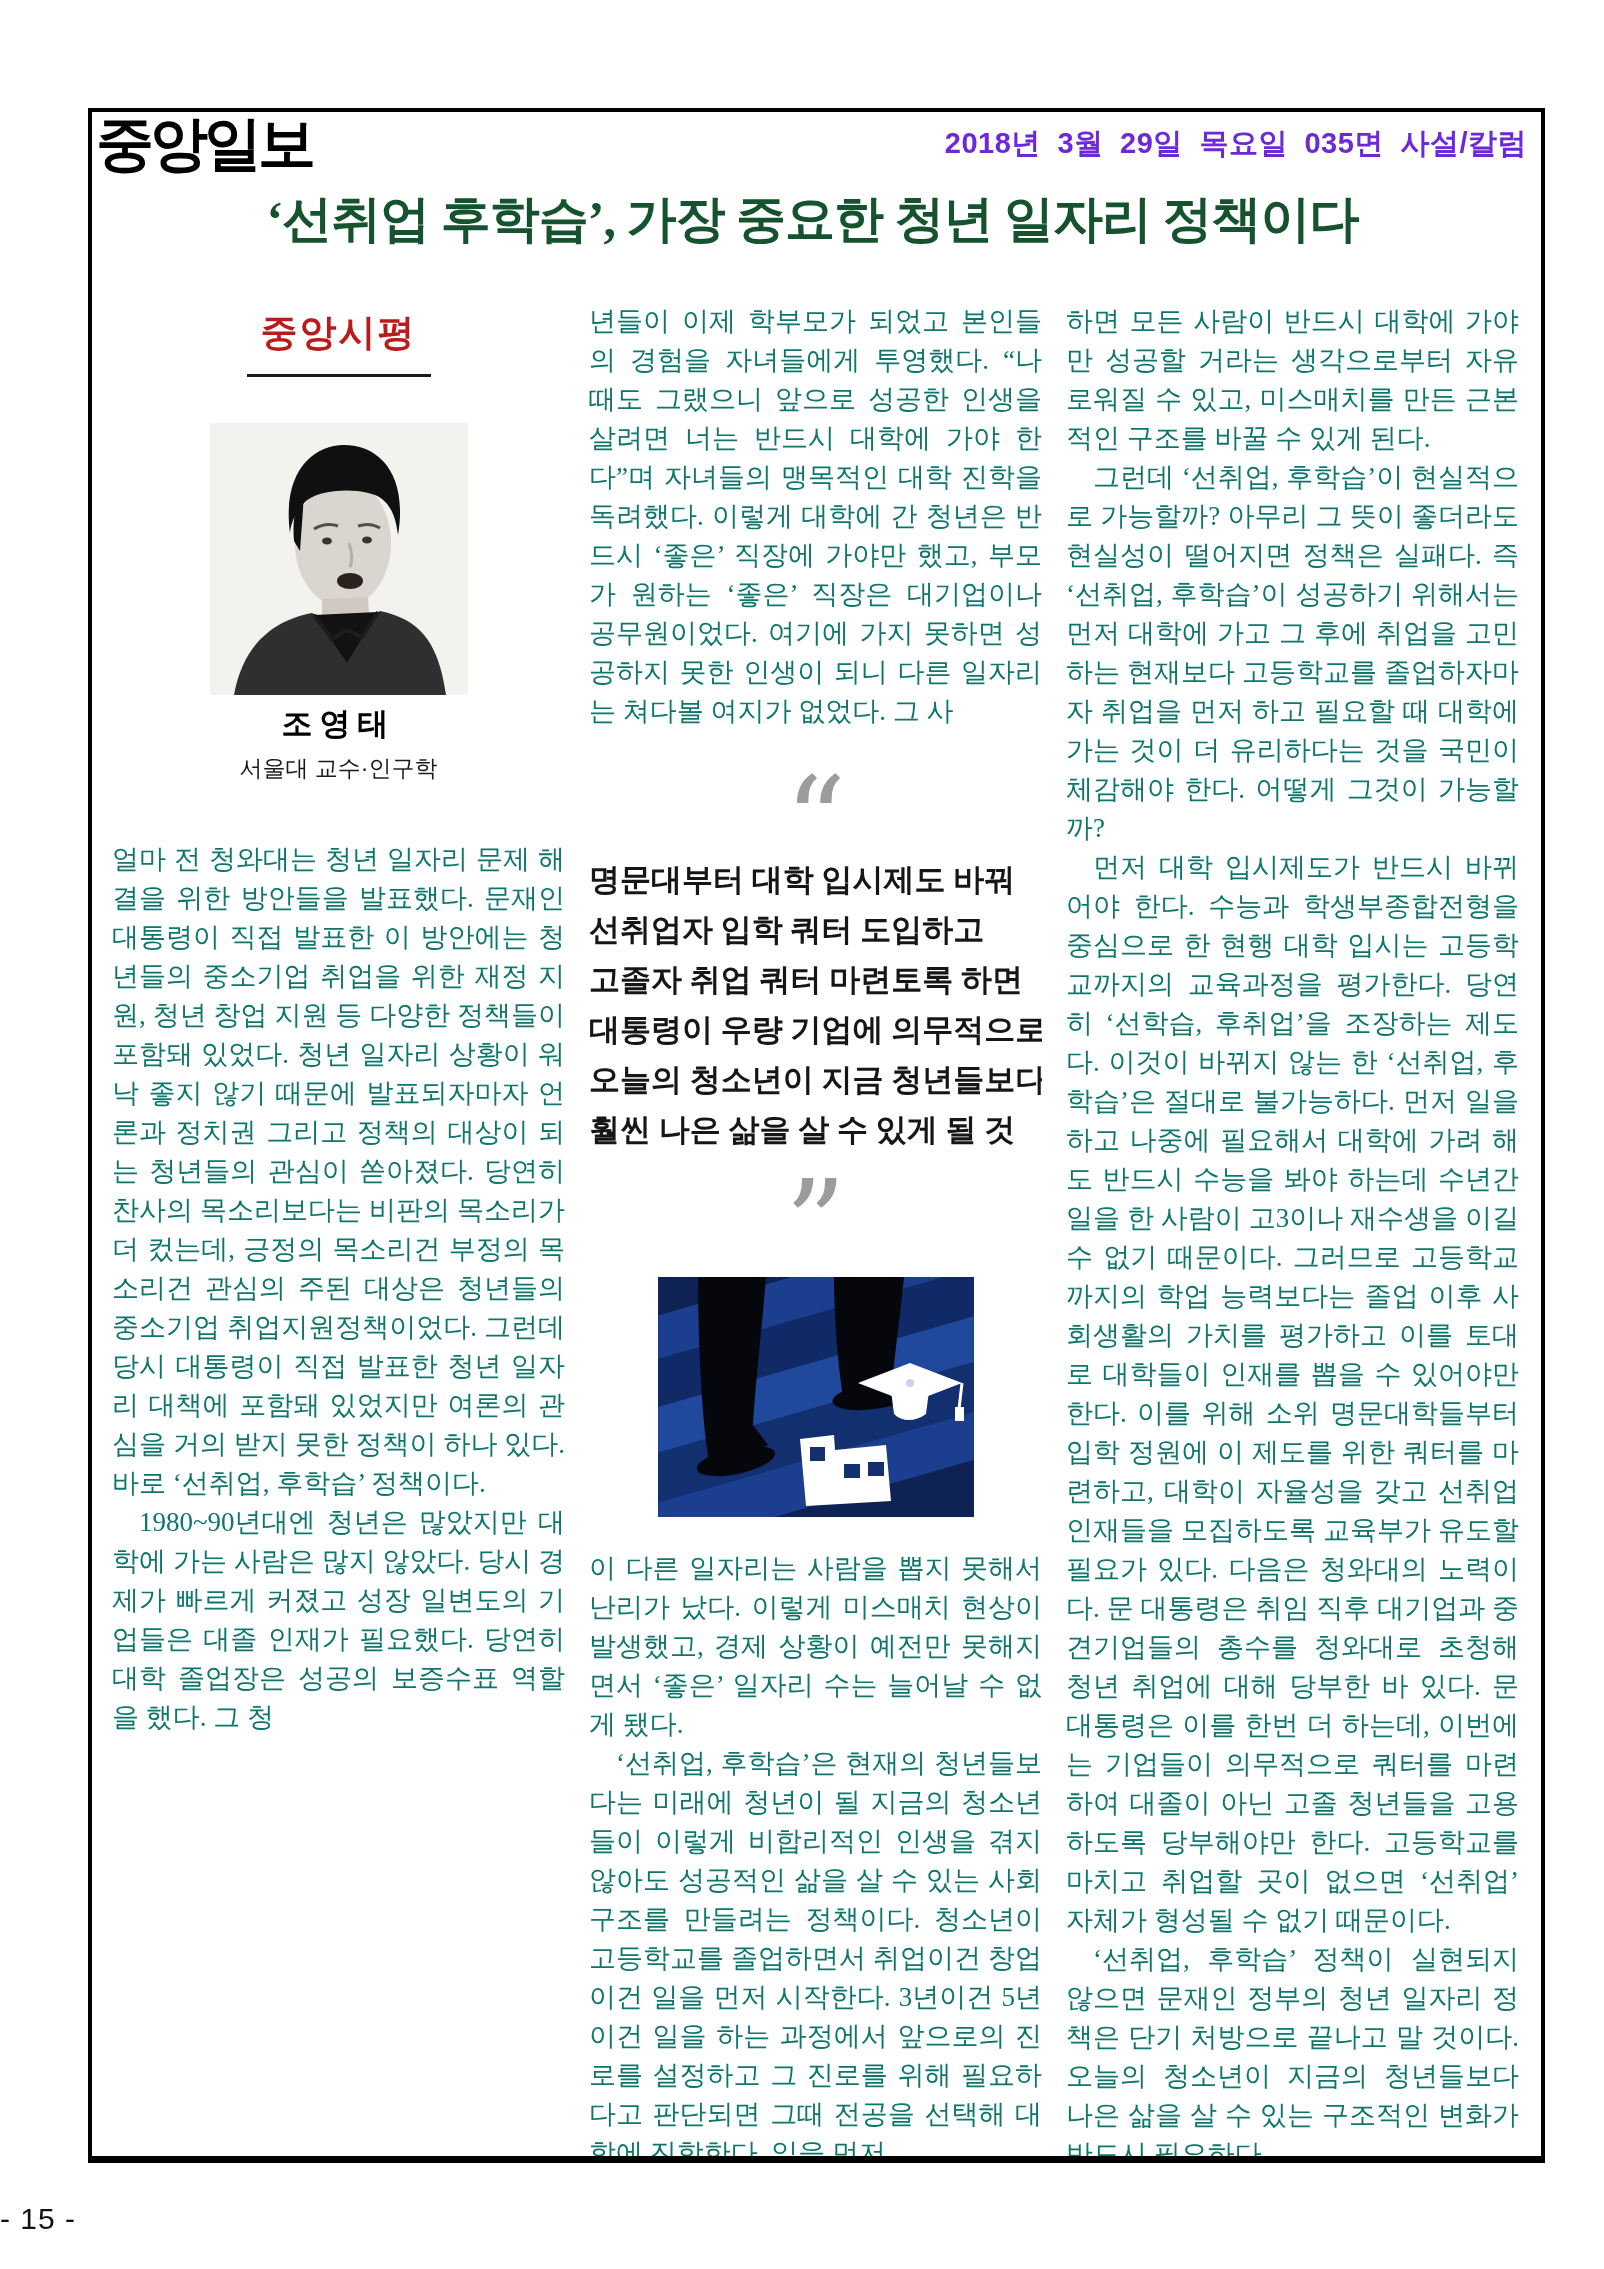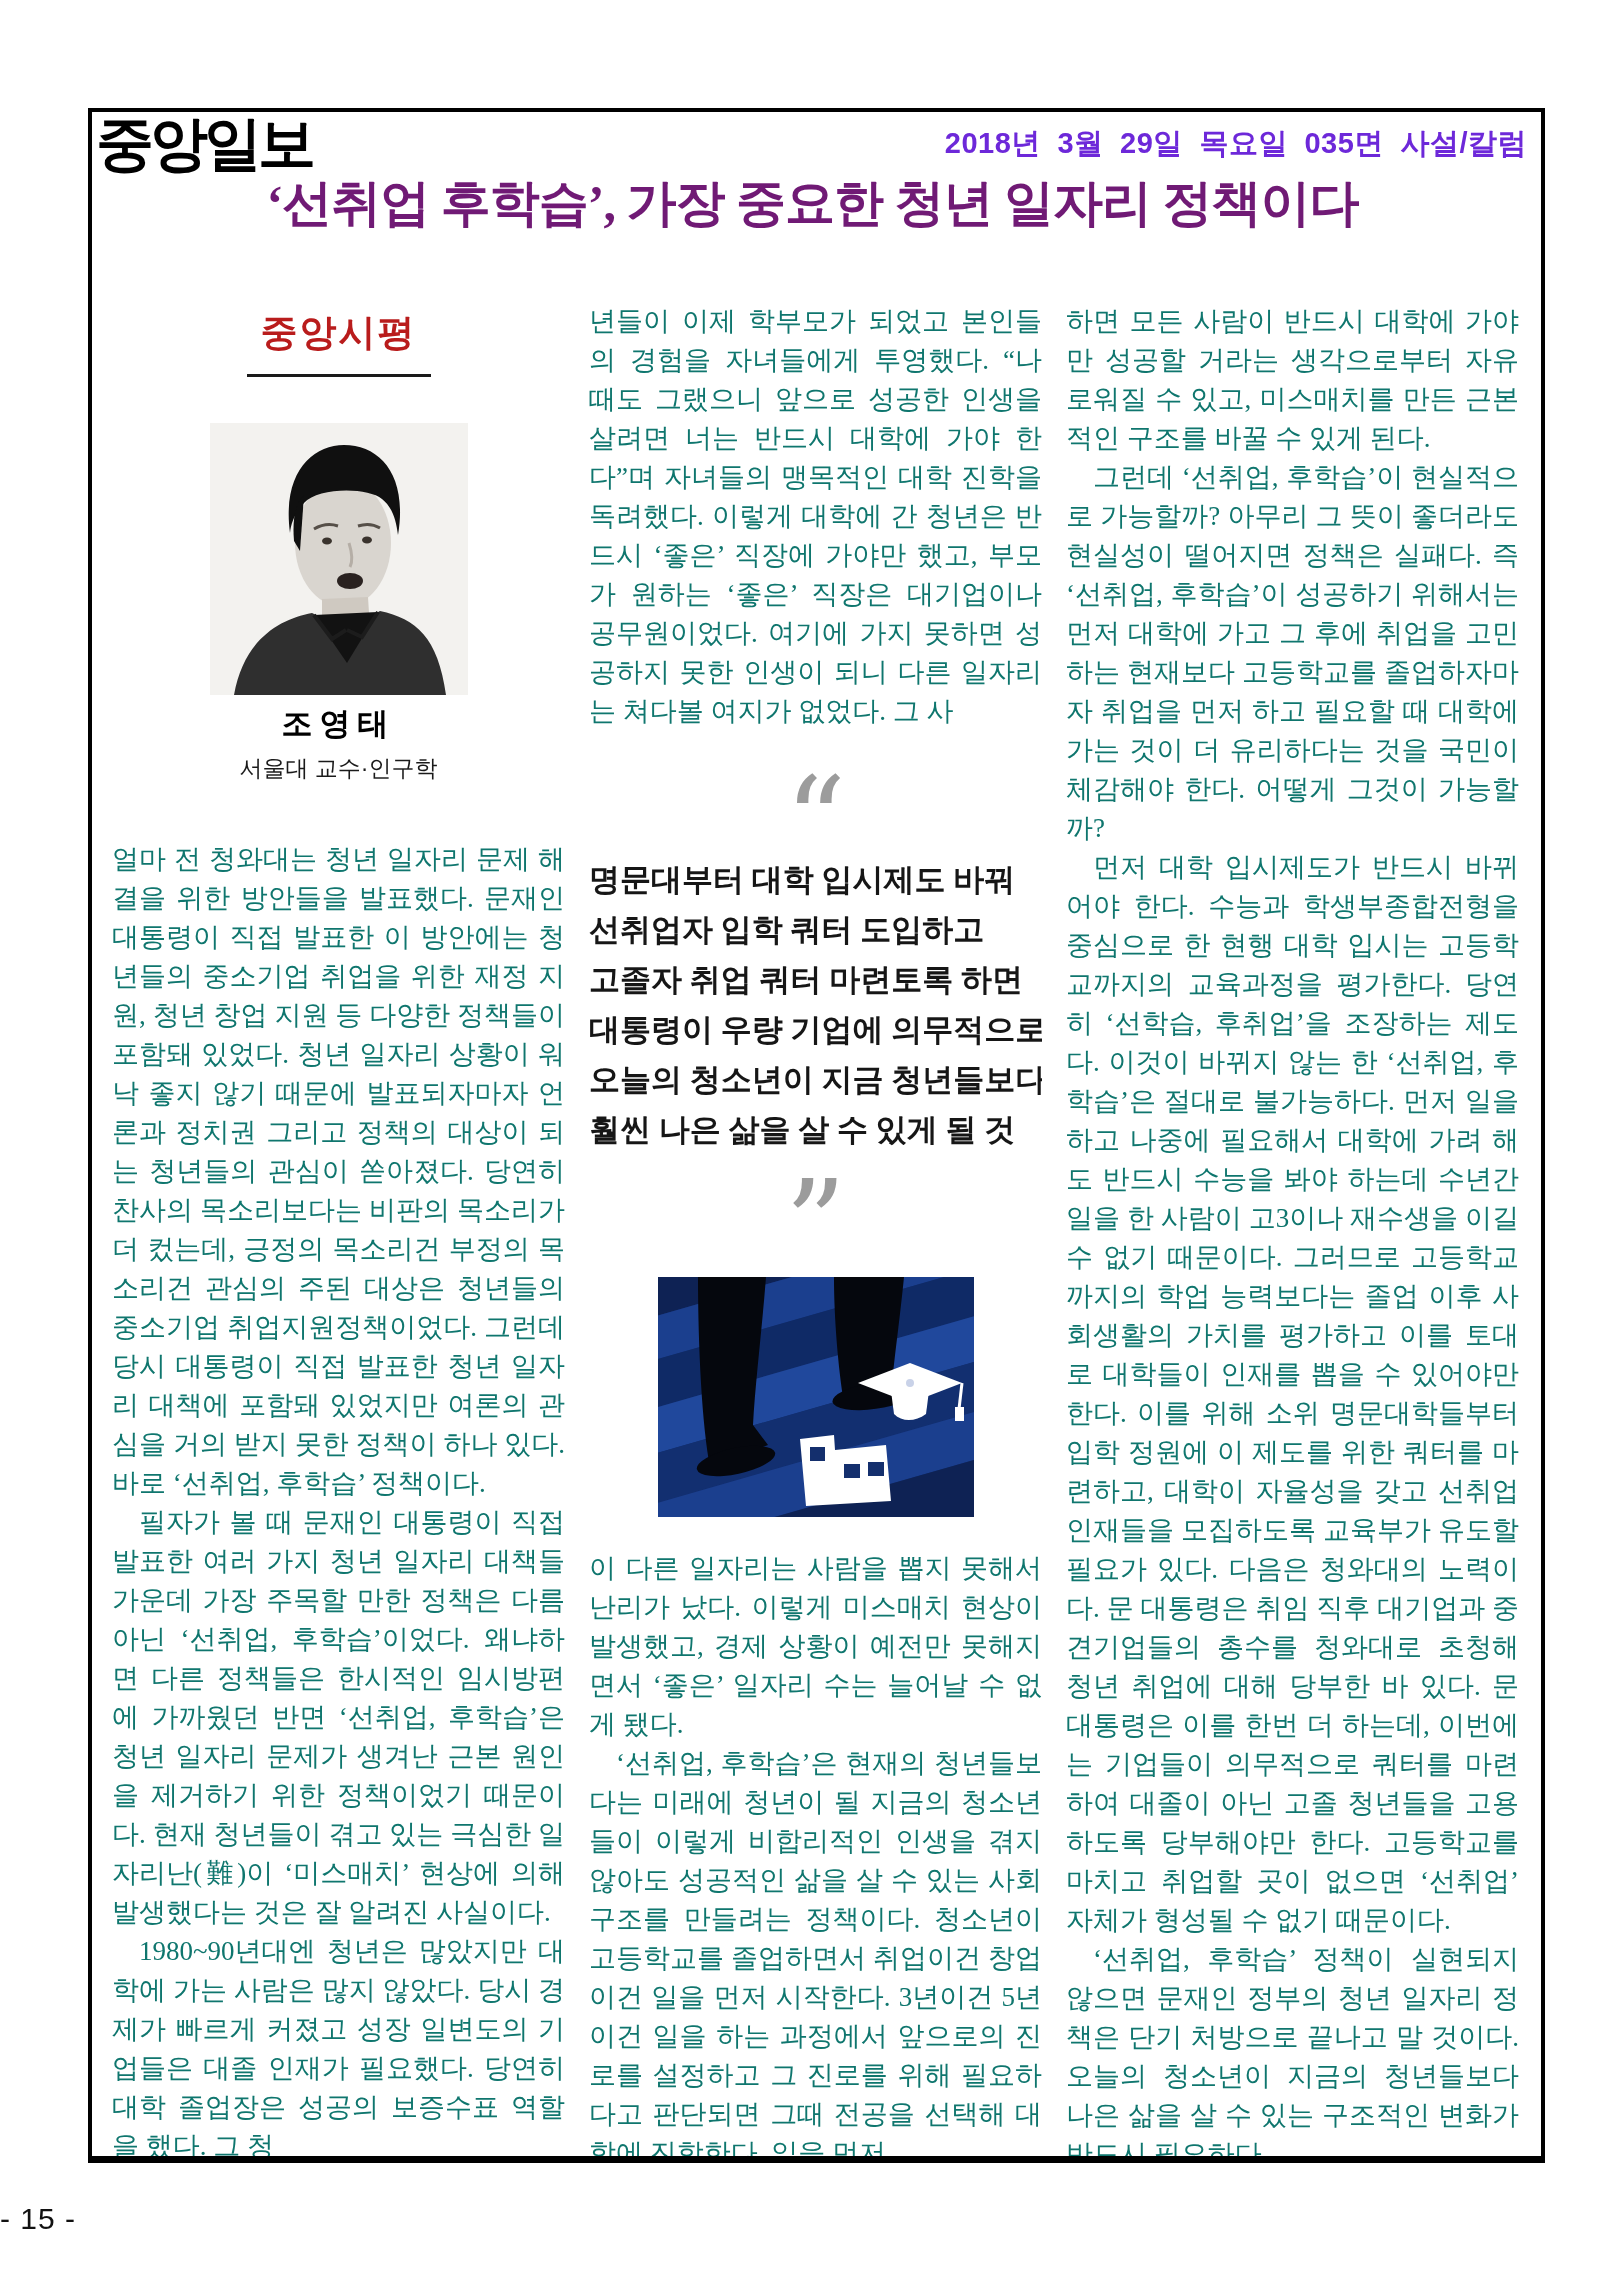--- a/index.html
+++ b/index.html
@@ -8,23 +8,23 @@
   .frame{position:absolute;left:88px;top:108px;width:1457px;height:2055px;
          border:4px solid #000;border-bottom-width:7px;box-sizing:border-box;overflow:hidden;background:#fff;}
 
   .logo{position:absolute;left:4px;top:-6px;
         font-family:"Liberation Sans","DejaVu Sans",sans-serif;
         font-weight:900;font-size:58px;letter-spacing:-4px;color:#000;transform:scaleY(1.02);}
   .dateline{position:absolute;right:14px;top:12px;
         font-family:"Liberation Sans","DejaVu Sans",sans-serif;
         font-size:29px;font-weight:600;color:#6d28d9;word-spacing:8px;letter-spacing:0.5px;}
 
-  .headline{position:absolute;left:0;right:8px;top:58px;margin:0;text-align:center;
+  .headline{position:absolute;left:0;right:8px;top:58px;margin:16px;text-align:center;
         font-family:"Liberation Serif","DejaVu Serif",serif;
-        font-weight:800;font-size:50px;letter-spacing:-1px;color:#701a75;white-space:nowrap;}
+        font-weight:800;font-size:50px;letter-spacing:-1px;color:#14532d;white-space:nowrap;}
 
   .columns{position:absolute;left:0;right:0;top:190px;bottom:0;
         display:flex;gap:24px;padding:0 20px;box-sizing:border-box;}
   .col{flex:0 0 453px;width:453px;overflow:hidden;}
 
   .body{font-family:"Liberation Serif","DejaVu Serif",serif;
         font-size:27px;line-height:39px;text-align:justify;color:#0f766e;margin:0;}
   .indent{text-indent:1em;}
 
   
@@ -91,21 +91,20 @@
             <polygon points="104,192 168,189 137,240" fill="#121212"></polygon>
             <path d="M104,192 L122,216 L136,207" stroke="#1c1c1c" stroke-width="4" fill="none"></path>
             <path d="M168,189 L152,214 L137,207" stroke="#1c1c1c" stroke-width="4" fill="none"></path>
           </svg>
         </div>
 
         <div class="author-name">조영태</div>
         <div class="author-affiliation">서울대 교수·인구학</div>
 
         <p class="body left-body-start">얼마 전 청와대는 청년 일자리 문제 해결을 위한 방안들을 발표했다. 문재인 대통령이 직접 발표한 이 방안에는 청년들의 중소기업 취업을 위한 재정 지원, 청년 창업 지원 등 다양한 정책들이 포함돼 있었다. 청년 일자리 상황이 워낙 좋지 않기 때문에 발표되자마자 언론과 정치권 그리고 정책의 대상이 되는 청년들의 관심이 쏟아졌다. 당연히 찬사의 목소리보다는 비판의 목소리가 더 컸는데, 긍정의 목소리건 부정의 목소리건 관심의 주된 대상은 청년들의 중소기업 취업지원정책이었다. 그런데 당시 대통령이 직접 발표한 청년 일자리 대책에 포함돼 있었지만 여론의 관심을 거의 받지 못한 정책이 하나 있다. 바로 ‘선취업, 후학습’ 정책이다.</p>
-        <p class="body indent">필자가 볼 때 문재인 대통령이 직접 발표한 여러 가지 청년 일자리 대책들 가운데 가장 주목할 만한 정책은 다름 아닌 ‘선취업, 후학습’이었다. 왜냐하면 다른 정책들은 한시적인 임시방편에 가까웠던 반면 ‘선취업, 후학습’은 청년 일자리 문제가 생겨난 근본 원인을 제거하기 위한 정책이었기 때문이다. 현재 청년들이 겪고 있는 극심한 일자리난(難)이 ‘미스매치’ 현상에 의해 발생했다는 것은 잘 알려진 사실이다.</p>
         <p class="body indent">1980~90년대엔 청년은 많았지만 대학에 가는 사람은 많지 않았다. 당시 경제가 빠르게 커졌고 성장 일변도의 기업들은 대졸 인재가 필요했다. 당연히 대학 졸업장은 성공의 보증수표 역할을 했다. 그 청</p>
       </div>
 
       <div class="col">
         <p class="body">년들이 이제 학부모가 되었고 본인들의 경험을 자녀들에게 투영했다. “나 때도 그랬으니 앞으로 성공한 인생을 살려면 너는 반드시 대학에 가야 한다”며 자녀들의 맹목적인 대학 진학을 독려했다. 이렇게 대학에 간 청년은 반드시 ‘좋은’ 직장에 가야만 했고, 부모가 원하는 ‘좋은’ 직장은 대기업이나 공무원이었다. 여기에 가지 못하면 성공하지 못한 인생이 되니 다른 일자리는 쳐다볼 여지가 없었다. 그 사</p>
 
         <div class="quote-mark open">“</div>
 
         <div class="pull-quote">
           <div>명문대부터 대학 입시제도 바꿔</div>

